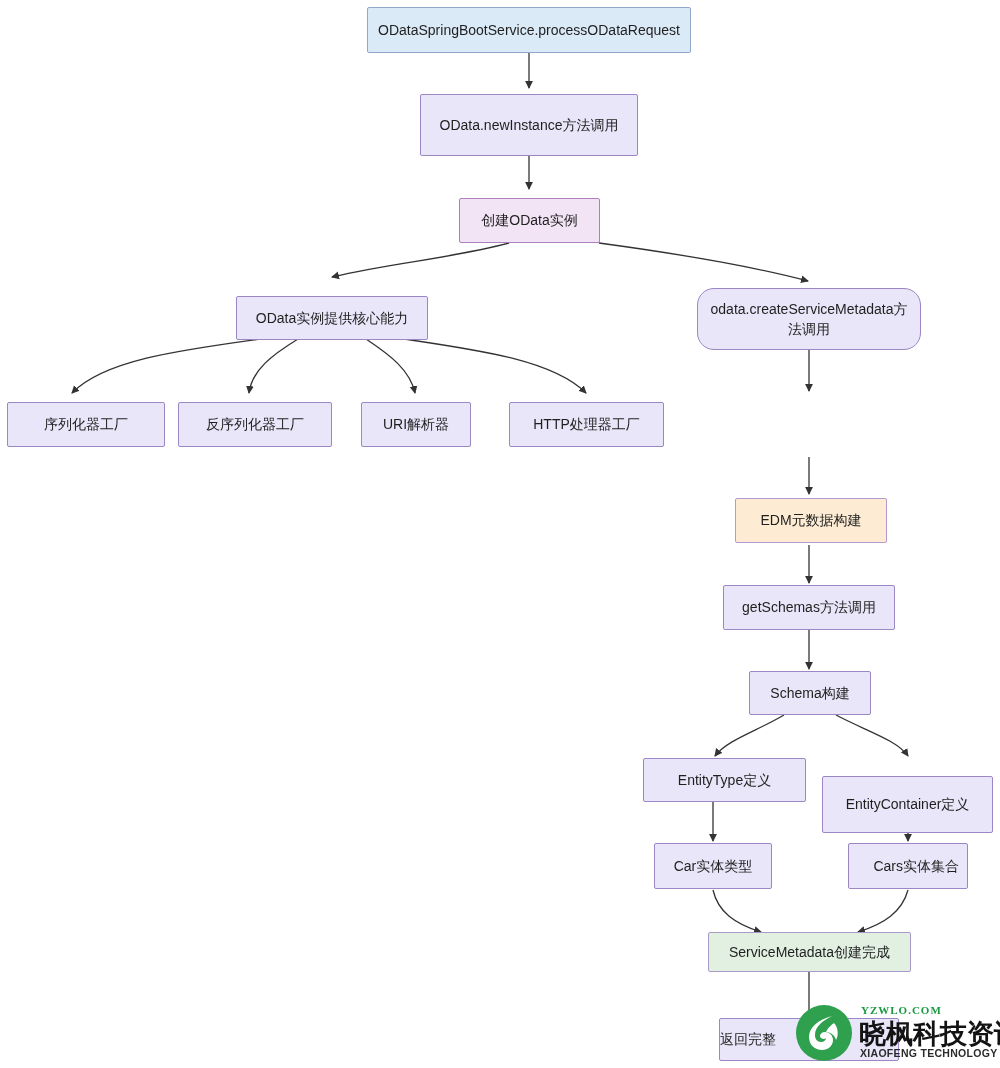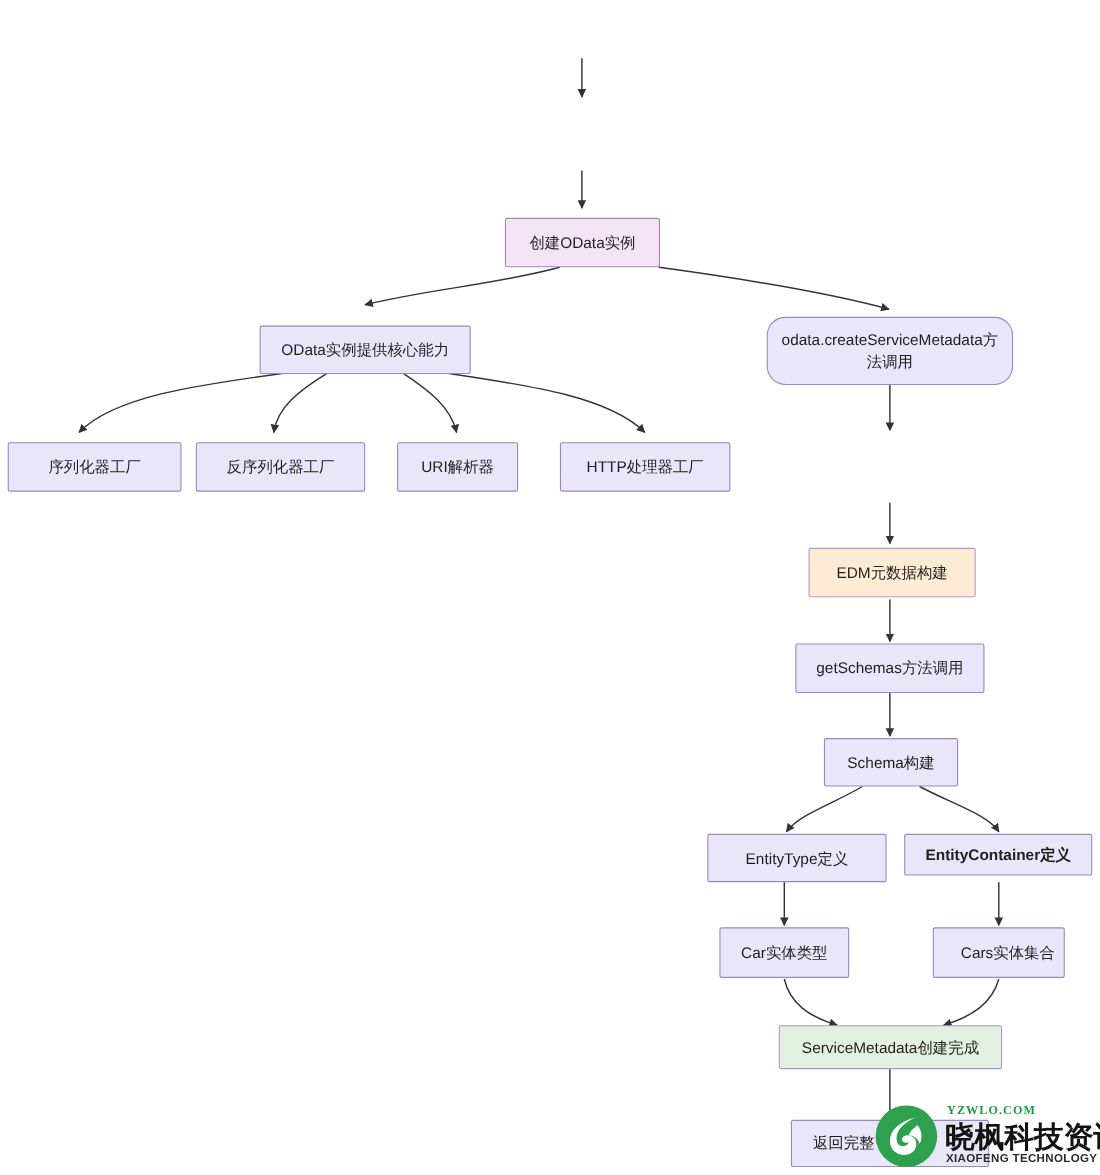--- a/index.html
+++ b/index.html
@@ -132,21 +132,27 @@
       <path d="M908,802 L908,841"></path>
 
       <path d="M713,890 C718,912 735,924 761,932"></path>
       <path d="M908,890 C902,912 884,924 858,932"></path>
     </g>
     <g fill="none" stroke="#333333" stroke-width="1.3">
       <path d="M809,971 L809,1016"></path>
     </g>
   </svg>
 
-
+  <div class="node fill-blue" style="left:367px; top:7px; width:324px; height:46px;">
+    <span>ODataSpringBootService.processODataRequest</span>
+  </div>
+
+  <div class="node fill-lavender" style="left:420px; top:94px; width:218px; height:62px;">
+    <span>OData.newInstance方法调用</span>
+  </div>
 
   <div class="node fill-pink" style="left:459px; top:198px; width:141px; height:45px;">
     <span>创建OData实例</span>
   </div>
 
   <div class="node fill-lavender" style="left:236px; top:296px; width:192px; height:44px;">
     <span>OData实例提供核心能力</span>
   </div>
 
   <div class="node fill-lavender" style="left:7px; top:402px; width:158px; height:45px;">
@@ -179,37 +185,37 @@
   </div>
 
   <div class="node fill-lavender" style="left:749px; top:671px; width:122px; height:44px;">
     <span>Schema构建</span>
   </div>
 
   <div class="node fill-lavender" style="left:643px; top:758px; width:163px; height:44px;">
     <span>EntityType定义</span>
   </div>
 
-  <div class="node fill-lavender" style="left:822px; top:758px; width:171px; height:38px;font-weight:bold;">
+  <div class="node fill-lavender" style="left:822px; top:776px; width:171px; height:57px;">
     <span>EntityContainer定义</span>
   </div>
 
   <div class="node fill-lavender" style="left:654px; top:843px; width:118px; height:46px;">
     <span>Car实体类型</span>
   </div>
 
   <div class="node fill-lavender" style="left:848px; top:843px; width:120px; height:46px;justify-content:flex-end;">
     <span>Cars实体集合</span>
   </div>
 
   <div class="node fill-green" style="left:708px; top:932px; width:203px; height:40px;">
     <span>ServiceMetadata创建完成</span>
   </div>
 
-  <div class="node fill-lavender" style="left:719px; top:1018px; width:180px; height:43px; justify-content:flex-start; padding-left:19px;">
+  <div class="node fill-lavender" style="left:719px; top:1018px; width:180px; height:43px; justify-content:flex-start; padding-left:0;">
     <span>返回完整</span>
   </div>
 
   <div id="watermark">
     <div id="wm-mark">
       <svg viewBox="0 0 58 58" width="58" height="58">
         <circle cx="29" cy="29" r="28" fill="#2fa14e"></circle>
         <path d="M37 12 C22 16 14 24 14 33 C14 41 20 46 27 46 C33 46 38 42 38 36 C38 31 34 28 30 28 C27 28 25 30 25 32
                  C25 34 27 35 29 35 C30 35 31 34 31 34 C31 36 29 38 26 38 C22 38 20 35 20 31 C20 23 27 17 37 12 Z" fill="#ffffff"></path>
         <path d="M39 19 C39 19 33 23 31 28 C35 28 40 31 41 36 C44 31 43 23 39 19 Z" fill="#ffffff"></path>

